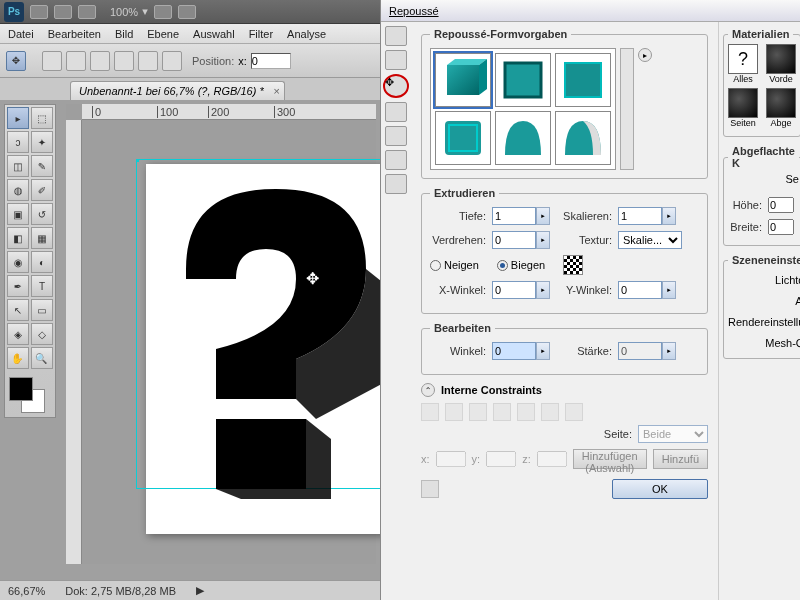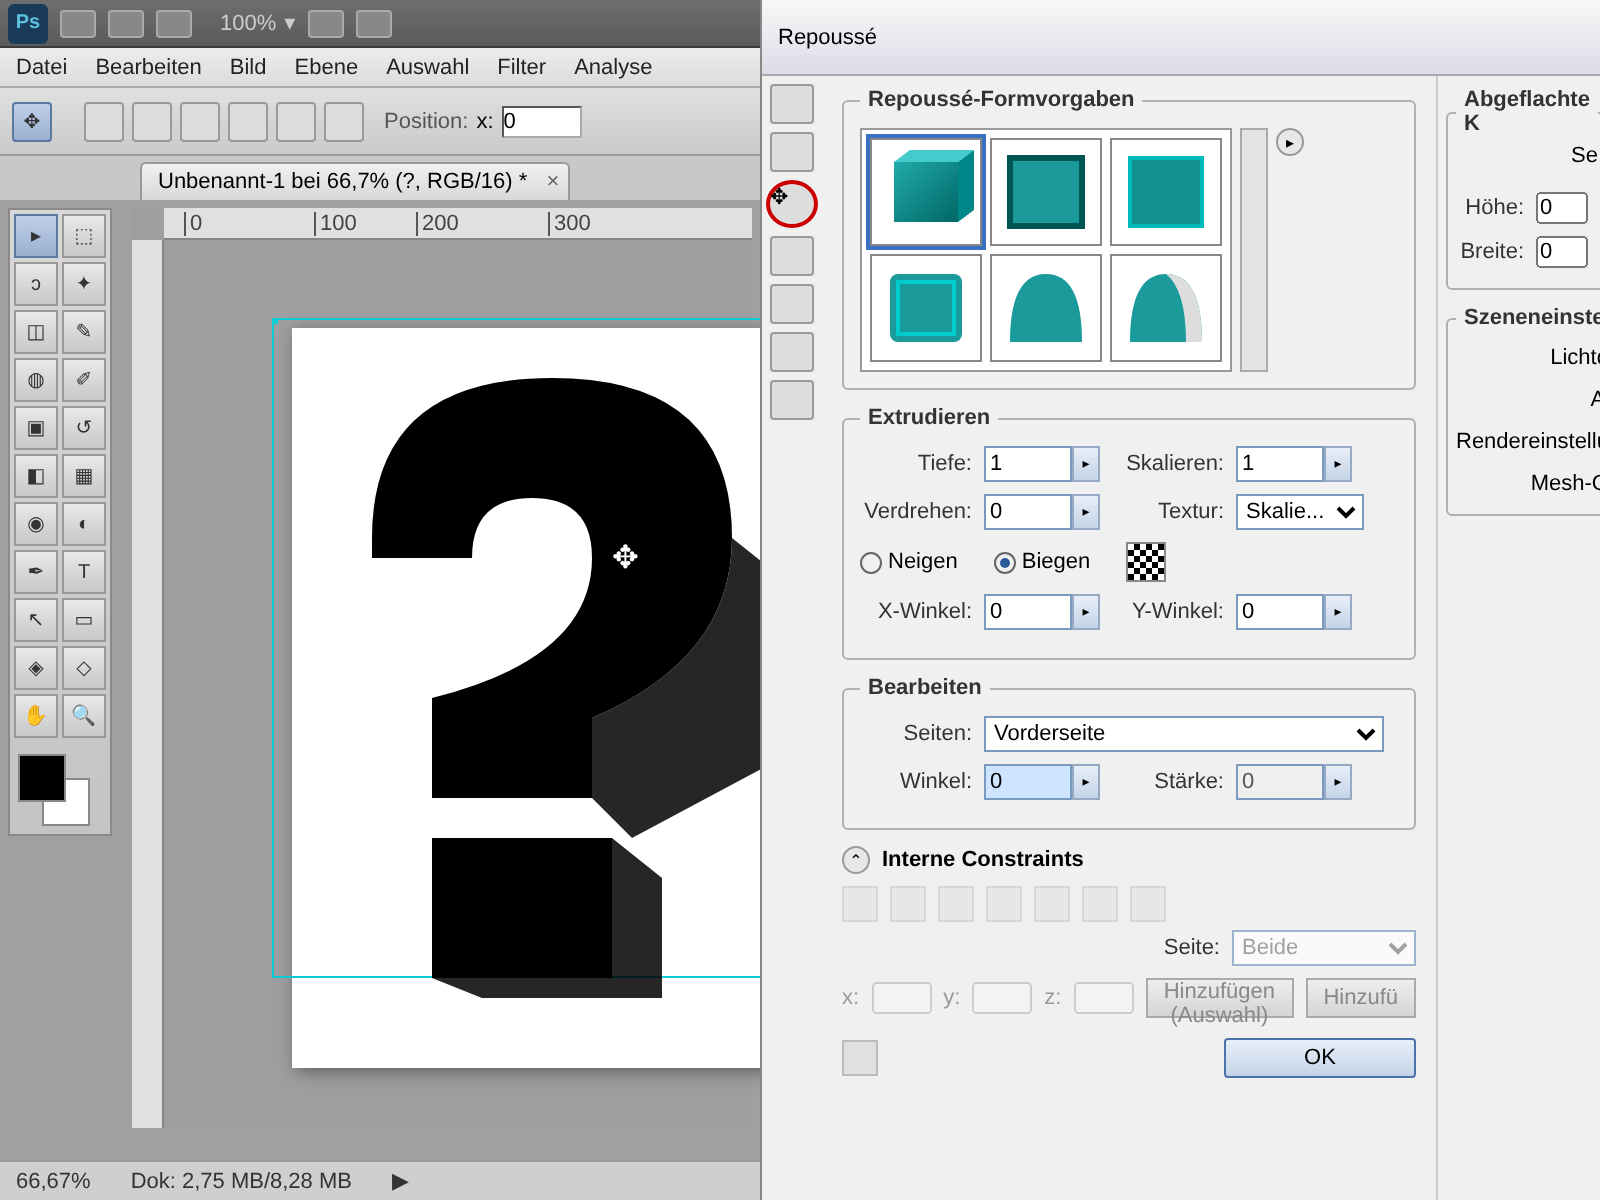--- a/index.html
+++ b/index.html
@@ -8,21 +8,21 @@
 .ps-logo{width:20px;height:20px;background:#1a3a5a;border-radius:3px;color:#5bc0de;font-weight:bold;display:flex;align-items:center;justify-content:center;font-size:10px;}
 .topbar .tb{width:18px;height:14px;background:#888;border:1px solid #aaa;border-radius:2px;}
 .zoom{color:#ccc;margin-left:8px;display:flex;align-items:center;gap:4px;}
 .menubar{height:20px;background:linear-gradient(#ececec,#dcdcdc);display:flex;align-items:center;padding:0 8px;gap:14px;border-bottom:1px solid #aaa;color:#222;}
 .menubar span{cursor:default;}
 .optbar{height:34px;background:linear-gradient(#e0e0e0,#cacaca);display:flex;align-items:center;padding:0 6px;gap:4px;border-bottom:1px solid #9a9a9a;}
 .optbar .ico{width:20px;height:20px;border:1px solid #999;background:#ddd;border-radius:2px;}
 .optbar .pos{color:#555;margin-left:6px;}
 .optbar input{width:40px;height:16px;border:1px inset #aaa;background:#fff;}
 .tabsrow{height:22px;background:#c8c8c8;display:flex;align-items:flex-end;padding-left:70px;}
-.doctab{background:linear-gradient(#f0f0f0,#d8d8d8);border:1px solid #999;border-bottom:none;padding:3px 20px 3px 8px;font-size:10px;border-radius:3px 3px 0 0;position:relative;}
+.doctab{background:linear-gradient(#f0f0f0,#d8d8d8);border:1px solid #999;border-bottom:none;padding:3px 20px 3px 8px;font-size:10px;border-radius:3px 3px 0 0;position:relative;font-style:italic;}
 .doctab .x{position:absolute;right:4px;top:3px;color:#666;}
 .workspace{position:absolute;left:0;top:100px;right:0;bottom:0;background:#a0a0a0;}
 .toolbox{position:absolute;left:4px;top:104px;width:52px;background:linear-gradient(#d8d8d8,#c4c4c4);border:1px solid #8a8a8a;padding:2px;}
 .toolbox .row{display:flex;gap:2px;margin-bottom:2px;}
 .tool{width:22px;height:22px;border:1px solid #999;background:linear-gradient(#e8e8e8,#c8c8c8);display:flex;align-items:center;justify-content:center;font-size:10px;color:#333;}
 .tool.sel{background:linear-gradient(#bfcfe8,#9ab0d0);border-color:#5a7aa0;}
 .swatches{margin-top:6px;position:relative;height:40px;}
 .swa{position:absolute;width:24px;height:24px;border:1px solid #888;}
 .swa.fg{background:#000;left:2px;top:2px;z-index:2;}
 .swa.bg{background:#fff;left:14px;top:14px;}
@@ -31,21 +31,21 @@
 .ruler-h span{position:absolute;top:2px;border-left:1px solid #555;padding-left:2px;height:12px;}
 .ruler-v{position:absolute;left:0;top:16px;width:16px;bottom:0;background:#e0e0e0;border-right:1px solid #888;}
 .canvas{position:absolute;left:80px;top:60px;width:280px;height:370px;background:#fff;box-shadow:2px 2px 8px rgba(0,0,0,.4);}
 .bbox{position:absolute;left:70px;top:55px;width:285px;height:330px;border:1px solid #0bcdd6;}
 .bbox::before,.bbox::after{content:'';position:absolute;border:1px solid #0bcdd6;}
 .shape{position:absolute;left:100px;top:75px;}
 .statusbar{position:absolute;left:0;bottom:0;right:0;height:20px;background:#cfcfcf;border-top:1px solid #999;display:flex;align-items:center;padding:0 8px;gap:20px;font-size:10px;color:#333;}
 .move-cursor{position:absolute;left:240px;top:165px;color:#fff;font-size:16px;text-shadow:0 0 2px #000;}
 
 .dialog{position:absolute;right:0;top:0;width:420px;height:600px;background:#f0f0f0;border-left:1px solid #888;}
-.titlebar{height:38px;background:linear-gradient(#f8f8f8,#dcdce8);display:flex;align-items:center;padding:0 8px;border-bottom:1px solid #aaa;}
+.titlebar{height:22px;background:linear-gradient(#f8f8f8,#dcdce8);display:flex;align-items:center;padding:0 8px;border-bottom:1px solid #aaa;text-decoration:underline;}
 .dlg-body{display:flex;height:calc(100% - 22px);}
 .sidetools{width:30px;padding:4px 2px;display:flex;flex-direction:column;gap:4px;align-items:center;}
 .sidetools .st{width:22px;height:20px;border:1px solid #999;background:#ddd;border-radius:2px;}
 .st-circled{border:2px solid #c00 !important;border-radius:50% !important;width:26px !important;height:24px !important;}
 .dlg-main{flex:1;padding:6px 10px;overflow:hidden;}
 .dlg-right{width:82px;padding:6px 4px;border-left:1px solid #ccc;}
 fieldset{border:1px solid #b0b0b0;border-radius:3px;margin-bottom:8px;padding:8px;}
 legend{font-size:11px;color:#333;padding:0 4px;font-weight:bold;}
 .presets{display:flex;gap:4px;}
 .preset-grid{display:grid;grid-template-columns:repeat(3,56px);grid-template-rows:repeat(2,54px);gap:4px;border:1px solid #999;padding:4px;background:#fff;}
@@ -310,24 +310,20 @@
           <div class="spin">
               <input value="0" style="">
               <div class="btn">▸</div>
             </div>
         </div>
       </fieldset>
 
       <fieldset>
         <legend>Bearbeiten</legend>
         <div class="frow">
-          <label>Seiten:</label>
-          <select style="width:200px"><option>Vorderseite</option></select>
-        </div>
-        <div class="frow">
           <label>Winkel:</label>
           <div class="spin">
               <input style="background: rgb(205, 227, 255);" value="0">
               <div class="btn">▸</div>
             </div>
           <label class="disabled">Stärke:</label>
           <div class="spin">
               <input disabled="" value="0" style="">
               <div class="btn">▸</div>
             </div>
@@ -343,41 +339,64 @@
         <div class="ci"></div>
         <div class="ci"></div>
         <div class="ci"></div>
         <div class="ci"></div>
         <div class="ci"></div>
         <div class="ci"></div>
       </div>
       <div class="frow disabled">
         <div style="flex:1"></div>
         <label>Seite:</label>
-        <select disabled="" style="width:92px"><option>Beide</option></select>
+        <select disabled="" style="width:70px"><option>Beide</option></select>
       </div>
       <div class="frow disabled">
         <span>x:</span>
           <input disabled="" style="width: 30px;">
         <span>y:</span>
           <input disabled="" style="width: 30px;">
         <span>z:</span>
           <input disabled="" style="width: 30px;">
         <button class="btn-gray" disabled="">Hinzufügen (Auswahl)</button>
         <button class="btn-gray" disabled="">Hinzufü</button>
       </div>
       <div class="frow" style="margin-top:10px">
         <div class="ci" style="opacity:1"></div>
         <div style="flex:1"></div>
         <button class="btn-ok">OK</button>
       </div>
     </div>
 
     <div class="dlg-right">
       <fieldset style="padding:4px">
+        <legend>Materialien</legend>
+        <div class="mat-row">
+          <div>
+              <div class="mat" style="background:#fff;font-size:18px">?</div>
+              <div class="mat-lbl">Alles</div>
+            </div>
+          <div>
+              <div class="mat" style="background:radial-gradient(circle at 35% 35%,#555,#000)"></div>
+              <div class="mat-lbl">Vorde</div>
+            </div>
+        </div>
+        <div class="mat-row">
+          <div>
+              <div class="mat" style="background:radial-gradient(circle at 35% 35%,#555,#000)"></div>
+              <div class="mat-lbl">Seiten</div>
+            </div>
+          <div>
+              <div class="mat" style="background:radial-gradient(circle at 35% 35%,#555,#000)"></div>
+              <div class="mat-lbl">Abge</div>
+            </div>
+        </div>
+      </fieldset>
+      <fieldset style="padding:4px">
         <legend>Abgeflachte K</legend>
         <div style="text-align:right;margin-bottom:12px">Se</div>
         <div class="frow">
             <label style="min-width:34px">Höhe:</label>
             <input style="width: 26px;" value="0">
           </div>
         <div class="frow">
             <label style="min-width:34px">Breite:</label>
             <input style="width: 26px;" value="0">
           </div>

